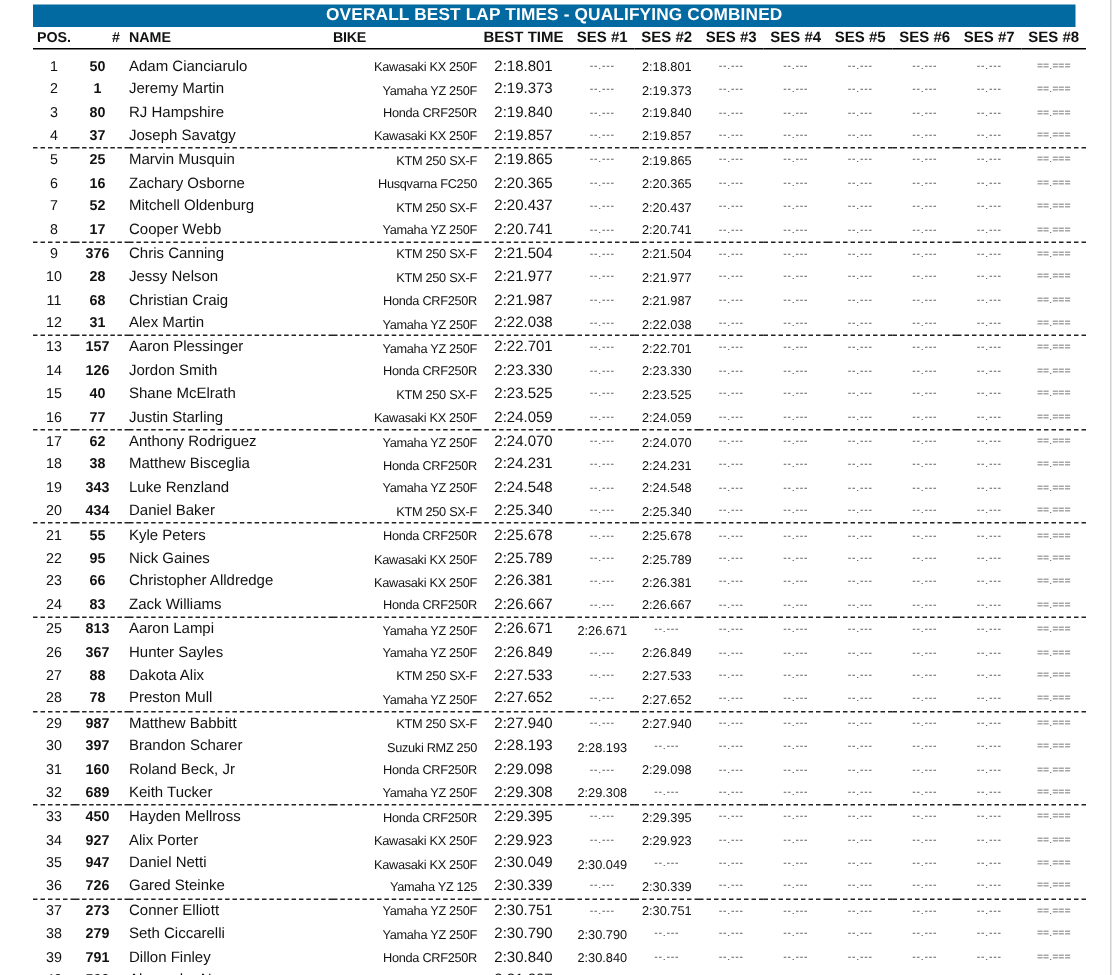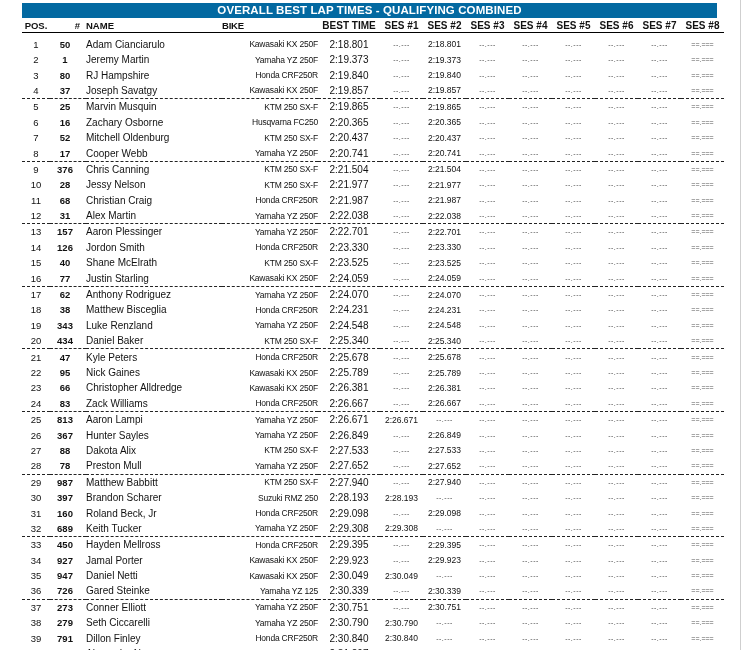--- a/index.html
+++ b/index.html
@@ -347,21 +347,21 @@
     <td class="c-ses">2:25.340</td>
     <td class="c-ses empty">--.---</td>
     <td class="c-ses empty">--.---</td>
     <td class="c-ses empty">--.---</td>
     <td class="c-ses empty">--.---</td>
     <td class="c-ses empty">--.---</td>
     <td class="c-ses empty8">==.===</td>
   </tr>
       <tr>
     <td class="c-pos">21</td>
-    <td class="c-num">47</td>
+    <td class="c-num">55</td>
     <td class="c-name">Kyle Peters</td>
     <td class="c-bike">Honda CRF250R</td>
     <td class="c-best">2:25.678</td>
     <td class="c-ses empty">--.---</td>
     <td class="c-ses">2:25.678</td>
     <td class="c-ses empty">--.---</td>
     <td class="c-ses empty">--.---</td>
     <td class="c-ses empty">--.---</td>
     <td class="c-ses empty">--.---</td>
     <td class="c-ses empty">--.---</td>
@@ -543,21 +543,21 @@
     <td class="c-ses empty">--.---</td>
     <td class="c-ses empty">--.---</td>
     <td class="c-ses empty">--.---</td>
     <td class="c-ses empty">--.---</td>
     <td class="c-ses empty">--.---</td>
     <td class="c-ses empty8">==.===</td>
   </tr>
       <tr>
     <td class="c-pos">34</td>
     <td class="c-num">927</td>
-    <td class="c-name">Jamal Porter</td>
+    <td class="c-name">Alix Porter</td>
     <td class="c-bike">Kawasaki KX 250F</td>
     <td class="c-best">2:29.923</td>
     <td class="c-ses empty">--.---</td>
     <td class="c-ses">2:29.923</td>
     <td class="c-ses empty">--.---</td>
     <td class="c-ses empty">--.---</td>
     <td class="c-ses empty">--.---</td>
     <td class="c-ses empty">--.---</td>
     <td class="c-ses empty">--.---</td>
     <td class="c-ses empty8">==.===</td>

